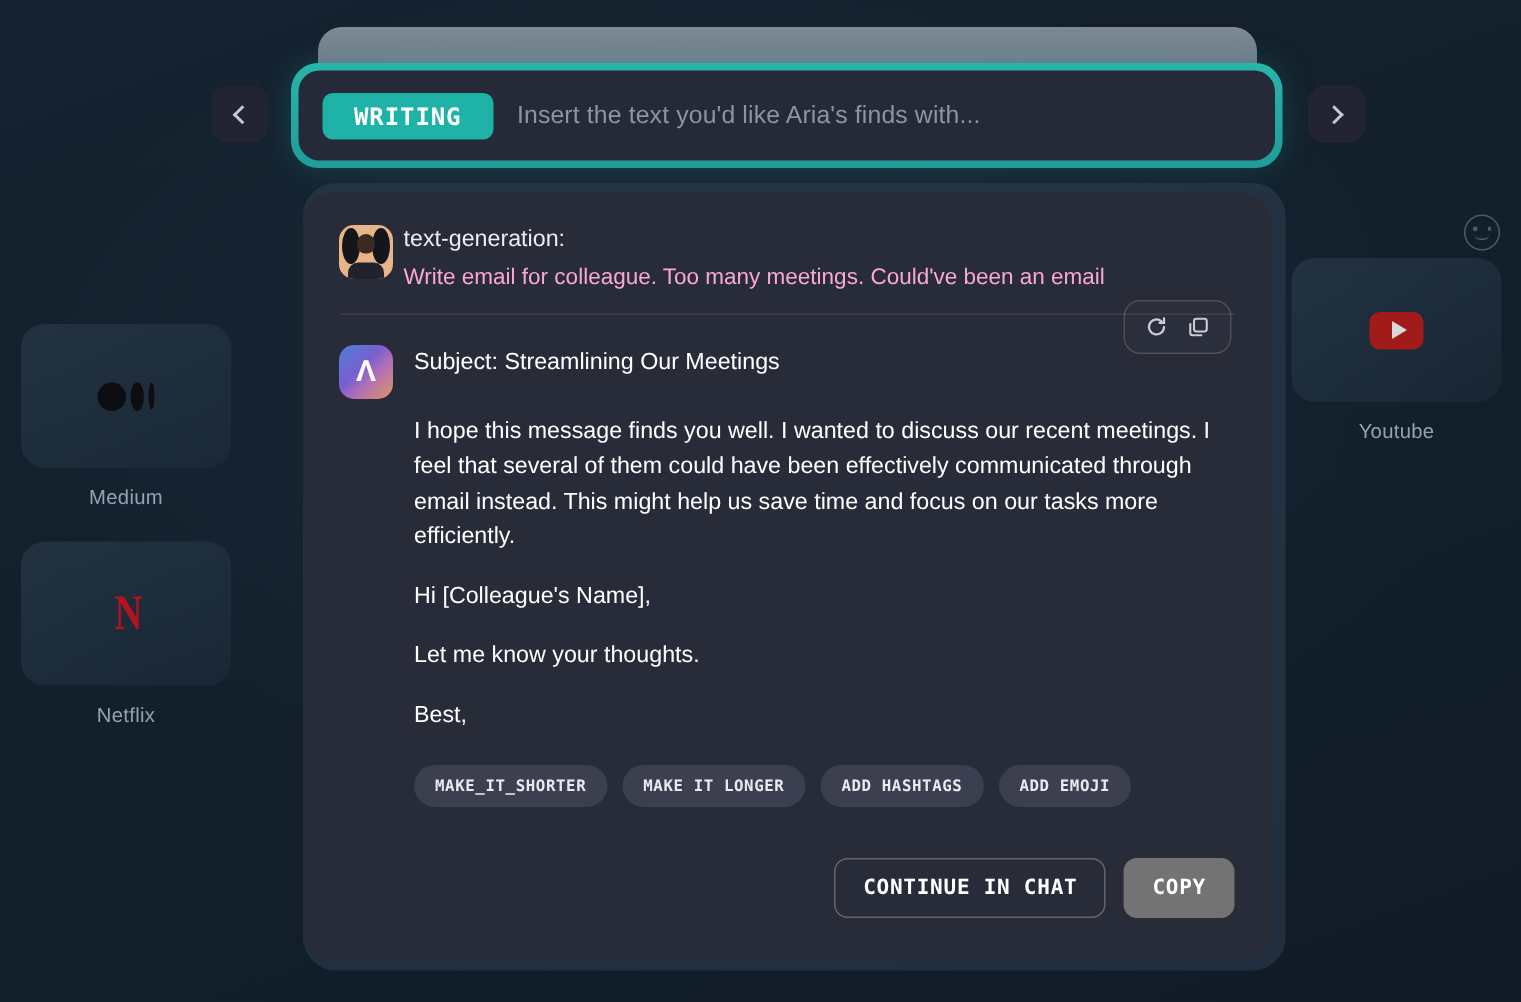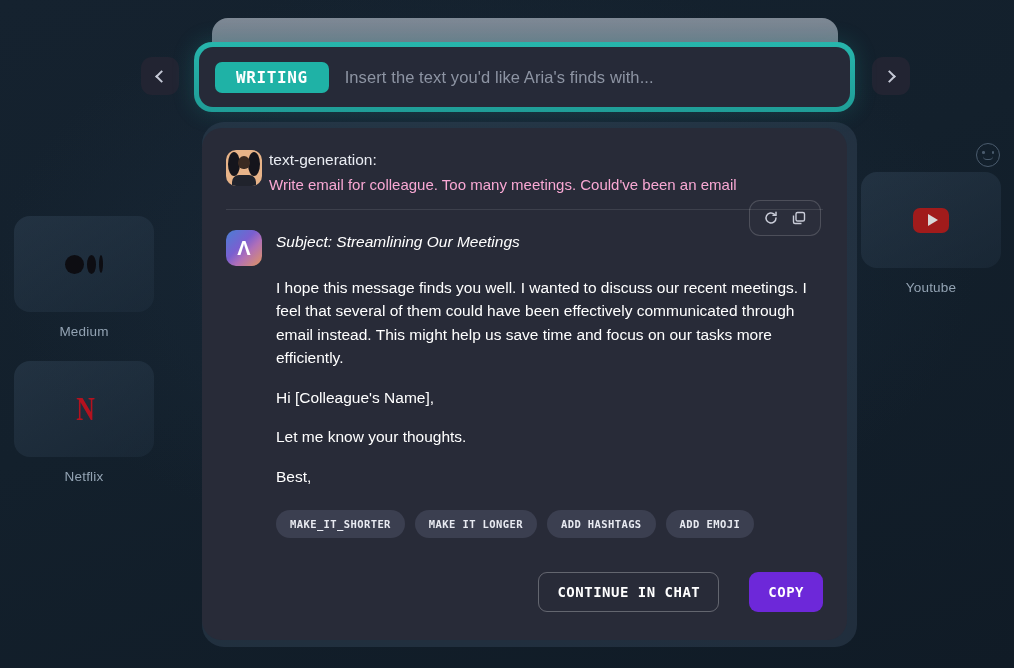--- a/index.html
+++ b/index.html
@@ -148,47 +148,47 @@
     border-radius:11px;
     padding:7px 11px;
     background:rgba(255,255,255,0.015);
   }
   .icon-btn { width:20px; height:20px; display:flex; align-items:center; justify-content:center;
               cursor:pointer; color:#c9ccd8; }
 
   .answer-row { display:flex; gap:14px; margin-top:20px; }
   .answer-body { flex:1; }
   .answer-body p { font-size:15.5px; color:#ffffff; line-height:1.52; margin-bottom:16px; }
-  .answer-body p.subject { margin-bottom:22px;font-style:italic; }
+  .answer-body p.subject { margin-bottom:22px; }
   .answer-body p.tight { margin-bottom:0; }
 
   
   .pills { display:flex; gap:10px; margin-top:22px; margin-left:50px; }
   .pill {
     background:#3b3f50; color:#e8eaf1;
     font-family:"DejaVu Sans Mono", monospace;
     font-size:10.5px; font-weight:bold; letter-spacing:0.4px;
     padding:8px 14px; border-radius:20px;
     cursor:pointer; white-space:nowrap;
   }
 
   
   .footer {
     position:absolute; right:24px; bottom:28px;
-    display:flex; align-items:center; gap:30px;
+    display:flex; align-items:center; gap:12px;
   }
   .btn-ghost {
     border:1px solid rgba(255,255,255,0.28);
     color:#ffffff; background:transparent;
     font-family:"DejaVu Sans Mono", monospace;
     font-size:14px; font-weight:bold; letter-spacing:0.5px;
     padding:11px 18px; border-radius:9px; cursor:pointer;
   }
   .btn-primary {
-    background:#6d28d9; color:#ffffff; border:none;
+    background:#737373; color:#ffffff; border:none;
     font-family:"DejaVu Sans Mono", monospace;
     font-size:14px; font-weight:bold; letter-spacing:0.5px;
     padding:12px 19px; border-radius:9px; cursor:pointer;
   }
 
   
   .smiley { position:absolute; right:14px; top:143px; width:24px; height:24px;
             border-radius:50%; border:1.5px solid #4a5b6d; cursor:pointer;
             display:flex; align-items:center; justify-content:center; }
   .smiley .eyes { position:absolute; top:7px; width:12px; display:flex; justify-content:space-between; }

